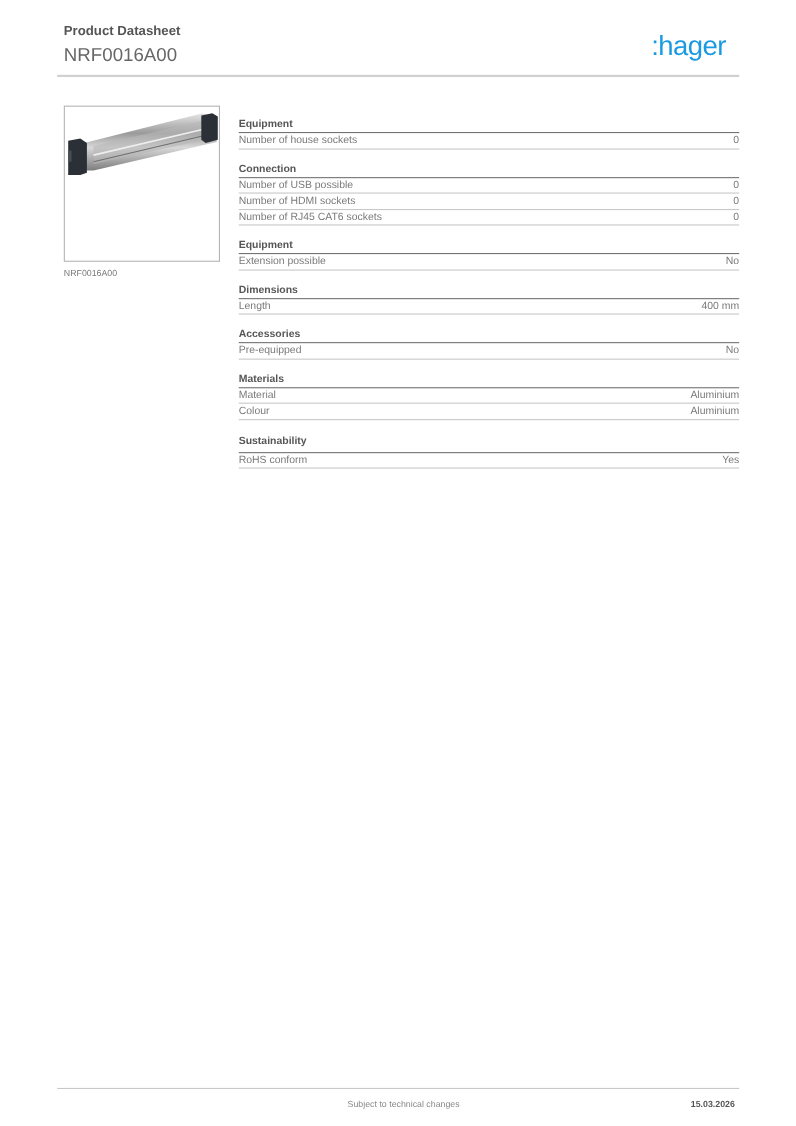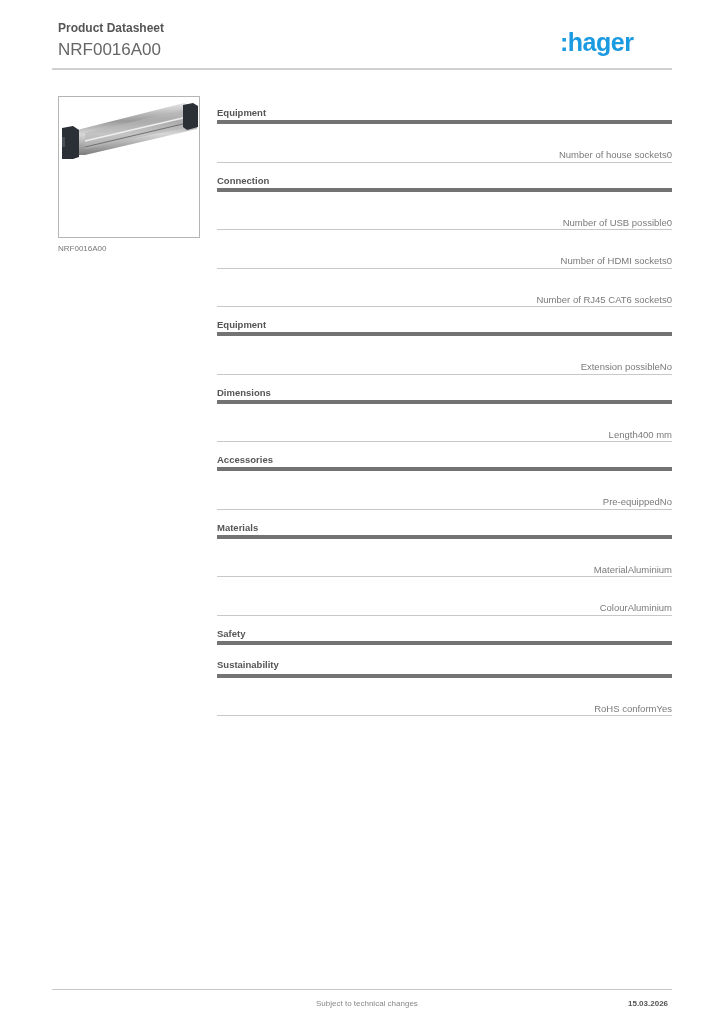--- a/index.html
+++ b/index.html
@@ -9,49 +9,48 @@
     }
     .header-title {
       position: absolute; left: 58px; top: 21px;
       font-size: 12px; font-weight: bold; color: #555;
     }
     .header-code {
       position: absolute; left: 58px; top: 40px;
       font-size: 17px; color: #666;
     }
     .logo {
-      position: absolute; left: 560px; top: 28px;
-      font-size: 25px; font-weight: bold; color: #1a9ae0; letter-spacing: -0.5px;
+      position: absolute; left: 592px; top: 28px;
+      font-size: 25px; font-weight: normal; color: #1a9ae0; letter-spacing: -0.5px;
     }
     .header-rule {
       position: absolute; left: 52px; top: 68px; width: 620px; height: 2px; background: #d0d0d0;
     }
     .image-frame {
       position: absolute; left: 58px; top: 96px; width: 142px; height: 142px;
       border: 1px solid #b5b5b5; box-sizing: border-box; background: #fff;
     }
     .image-caption {
       position: absolute; left: 58px; top: 244px; font-size: 8px; color: #777;
     }
     .content {
       position: absolute; left: 217px; top: 96px; width: 455px;
     }
     .product-name { font-size: 9.5px; font-weight: bold; color: #555; height: 13px; }
     .section-title { font-size: 9.5px; font-weight: bold; color: #555; margin-top: 20px; height: 13px; }
     .group { margin-top: 12px; }
     .group.first { margin-top: 11px; }
     .group-title {
       font-size: 9.5px; font-weight: bold; color: #555; height: 12px;
-      border-bottom: 4px solid #737373; padding-bottom: 1px;
+      border-bottom: 1px solid #737373; padding-bottom: 1px;
     }
     .row {
-      display: flex; justify-content: flex-end;
+      display: flex; justify-content: space-between;
       font-size: 9.5px; color: #7a7a7a; height: 13.5px; line-height: 13.5px;
       border-bottom: 1px solid #c8c8c8;
-      margin-top: 24px;
     }
     .footer-rule {
       position: absolute; left: 52px; top: 989px; width: 620px; height: 1px; background: #c8c8c8;
     }
     .footer-note {
       position: absolute; left: 316px; top: 999px; font-size: 8px; color: #888;
     }
     .footer-date {
       position: absolute; left: 628px; top: 999px; font-size: 8px; font-weight: bold; color: #555;
     }
@@ -143,21 +142,20 @@
       <span>Material</span>
       <span>Aluminium</span>
     </div>
     <div class="row">
       <span>Colour</span>
       <span>Aluminium</span>
     </div>
   </div>
 
   <div class="group">
-    <div class="group-title">Safety</div>
   </div>
 
   <div class="group" style="margin-top:14px;">
     <div class="group-title" style="padding-bottom:3px;">Sustainability</div>
     <div class="row">
       <span>RoHS conform</span>
       <span>Yes</span>
     </div>
   </div>
 </div>

